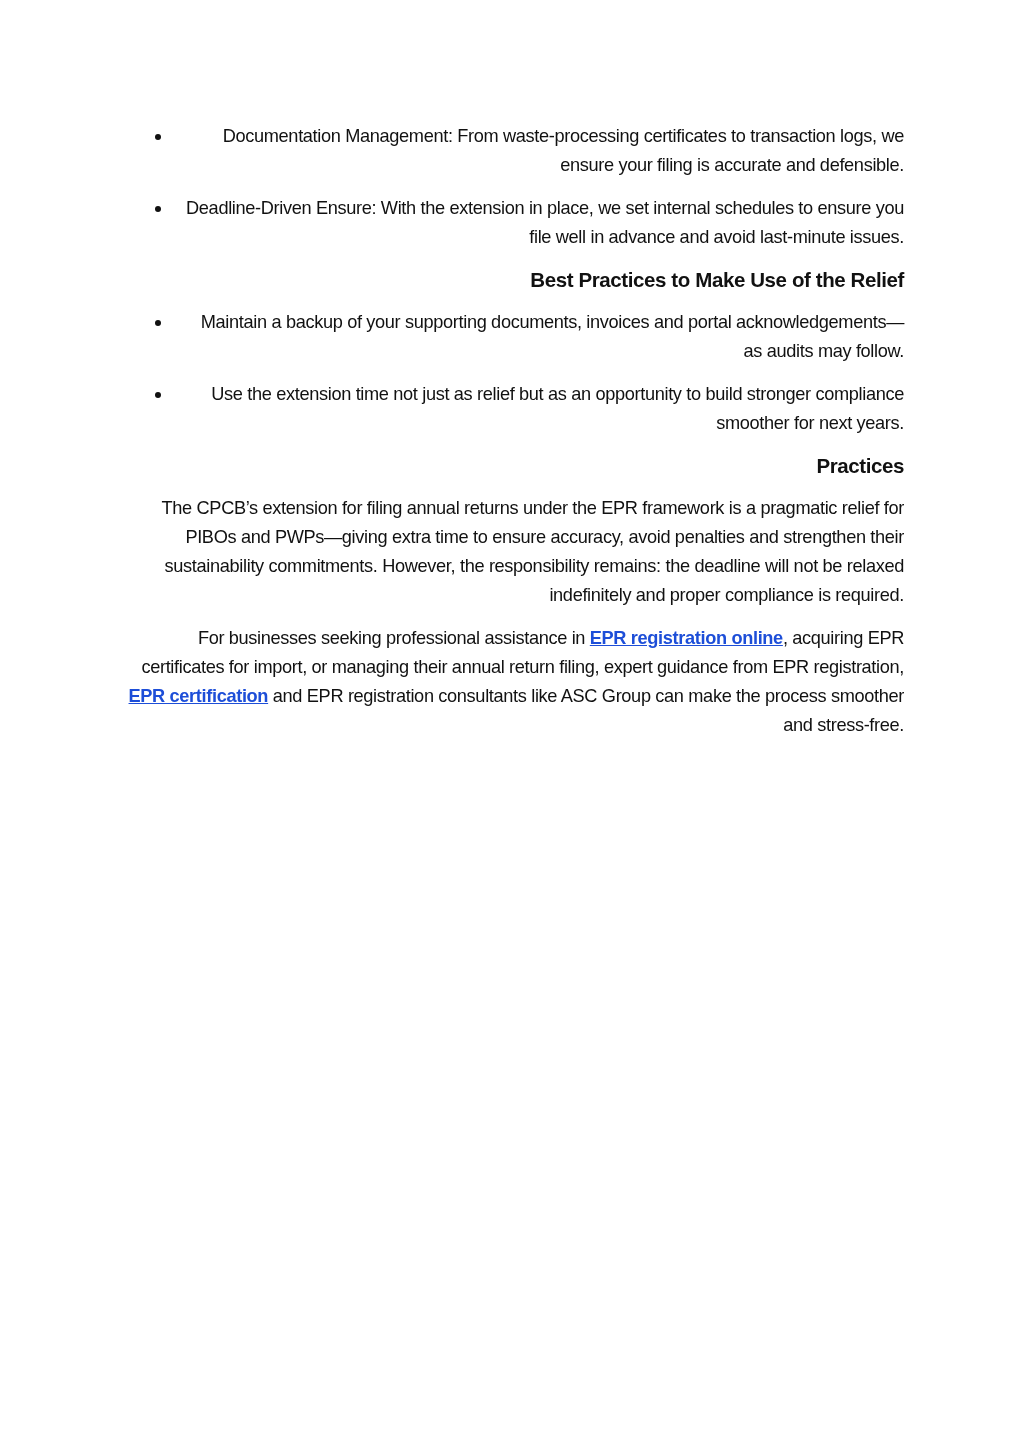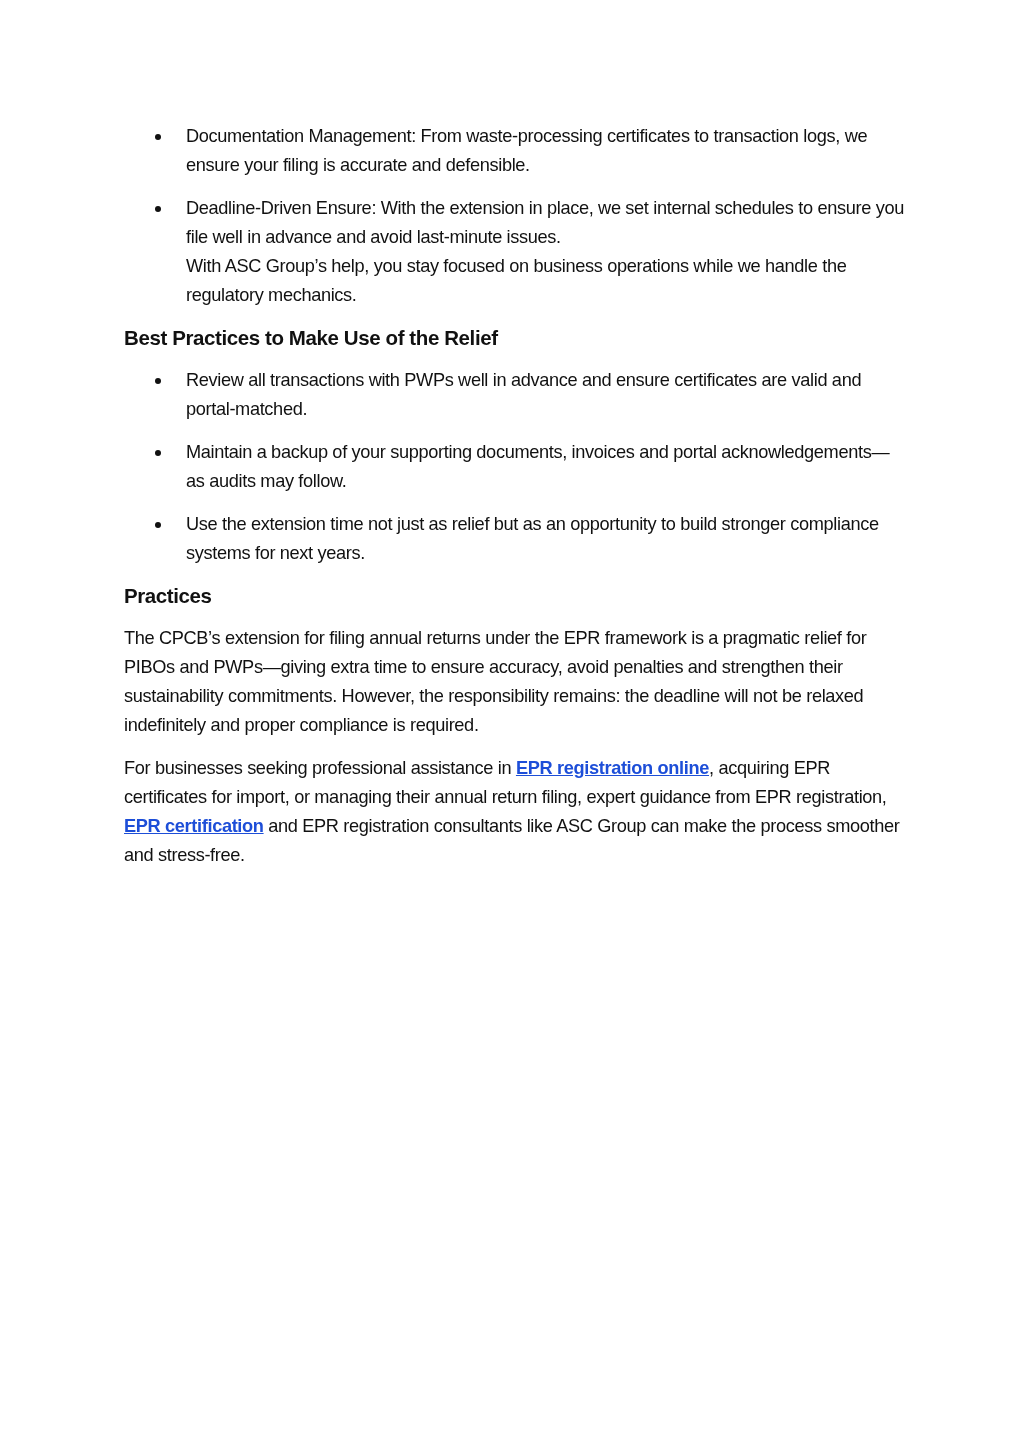--- a/index.html
+++ b/index.html
@@ -1,20 +1,20 @@
 <!DOCTYPE html>
 <html><head>
 <meta charset="utf-8">
 <style>
   html, body { margin: 0; padding: 0; background: #ffffff; }
   body {
     width: 1023px; height: 1447px; position: relative; overflow: hidden;
     font-family: "Liberation Sans", sans-serif; color: #111111;
   }
-  .page { position: absolute; left: 124px; top: 122px; width: 780px; }
+  .page { position: absolute; left: 124px; top: 122px; width: 780px; text-align: right; }
   .p, .li-text { font-size: 18.2px; line-height: 29px; letter-spacing: -0.35px; }
   ul.bullets { list-style: none; margin: 0; padding: 0; }
   ul.bullets li { position: relative; padding-left: 62px; margin-bottom: 14px; }
   ul.bullets li .bullet {
     position: absolute; left: 31px; top: 12px; width: 6px; height: 6px;
     border-radius: 50%; background: #111;
   }
   .li-text span { display: block; }
   h2 {
     font-size: 20.5px; font-weight: bold; margin: 0; letter-spacing: -0.4px;
@@ -34,44 +34,37 @@
     <li>
       <span class="bullet"></span>
       <div class="li-text">
         <span>Documentation Management: From waste-processing certificates to transaction logs, we ensure your filing is accurate and defensible.</span>
       </div>
     </li>
     <li>
       <span class="bullet"></span>
       <div class="li-text">
         <span>Deadline-Driven Ensure: With the extension in place, we set internal schedules to ensure you file well in advance and avoid last-minute issues.</span>
-        <span>With ASC Group’s help, you stay focused on business operations while we handle the regulatory mechanics.</span>
       </div>
     </li>
   </ul>
 
   <h2 class="h-best">Best Practices to Make Use of the Relief</h2>
 
   <ul class="bullets">
     <li>
       <span class="bullet"></span>
       <div class="li-text">
-          <span>Review all transactions with PWPs well in advance and ensure certificates are valid and portal-matched.</span>
-        </div>
-    </li>
-    <li>
-      <span class="bullet"></span>
-      <div class="li-text">
           <span>Maintain a backup of your supporting documents, invoices and portal acknowledgements—as audits may follow.</span>
         </div>
     </li>
     <li>
       <span class="bullet"></span>
       <div class="li-text">
-          <span>Use the extension time not just as relief but as an opportunity to build stronger compliance systems for next years.</span>
+          <span>Use the extension time not just as relief but as an opportunity to build stronger compliance smoother for next years.</span>
         </div>
     </li>
   </ul>
 
   <h2 class="h-concl">Practices</h2>
 
   <p class="p">The CPCB’s extension for filing annual returns under the EPR framework is a pragmatic relief for PIBOs and PWPs—giving extra time to ensure accuracy, avoid penalties and strengthen their sustainability commitments. However, the responsibility remains: the deadline will not be relaxed indefinitely and proper compliance is required.</p>
 
   <p class="p"><span>For businesses seeking professional assistance in </span><a class="link" href="#">EPR registration online</a><span>, acquiring EPR certificates for import, or managing their annual return filing, expert guidance from EPR registration, </span><a class="link" href="#">EPR certification</a><span> and EPR registration consultants like ASC Group can make the process smoother and stress-free.</span></p>
 

